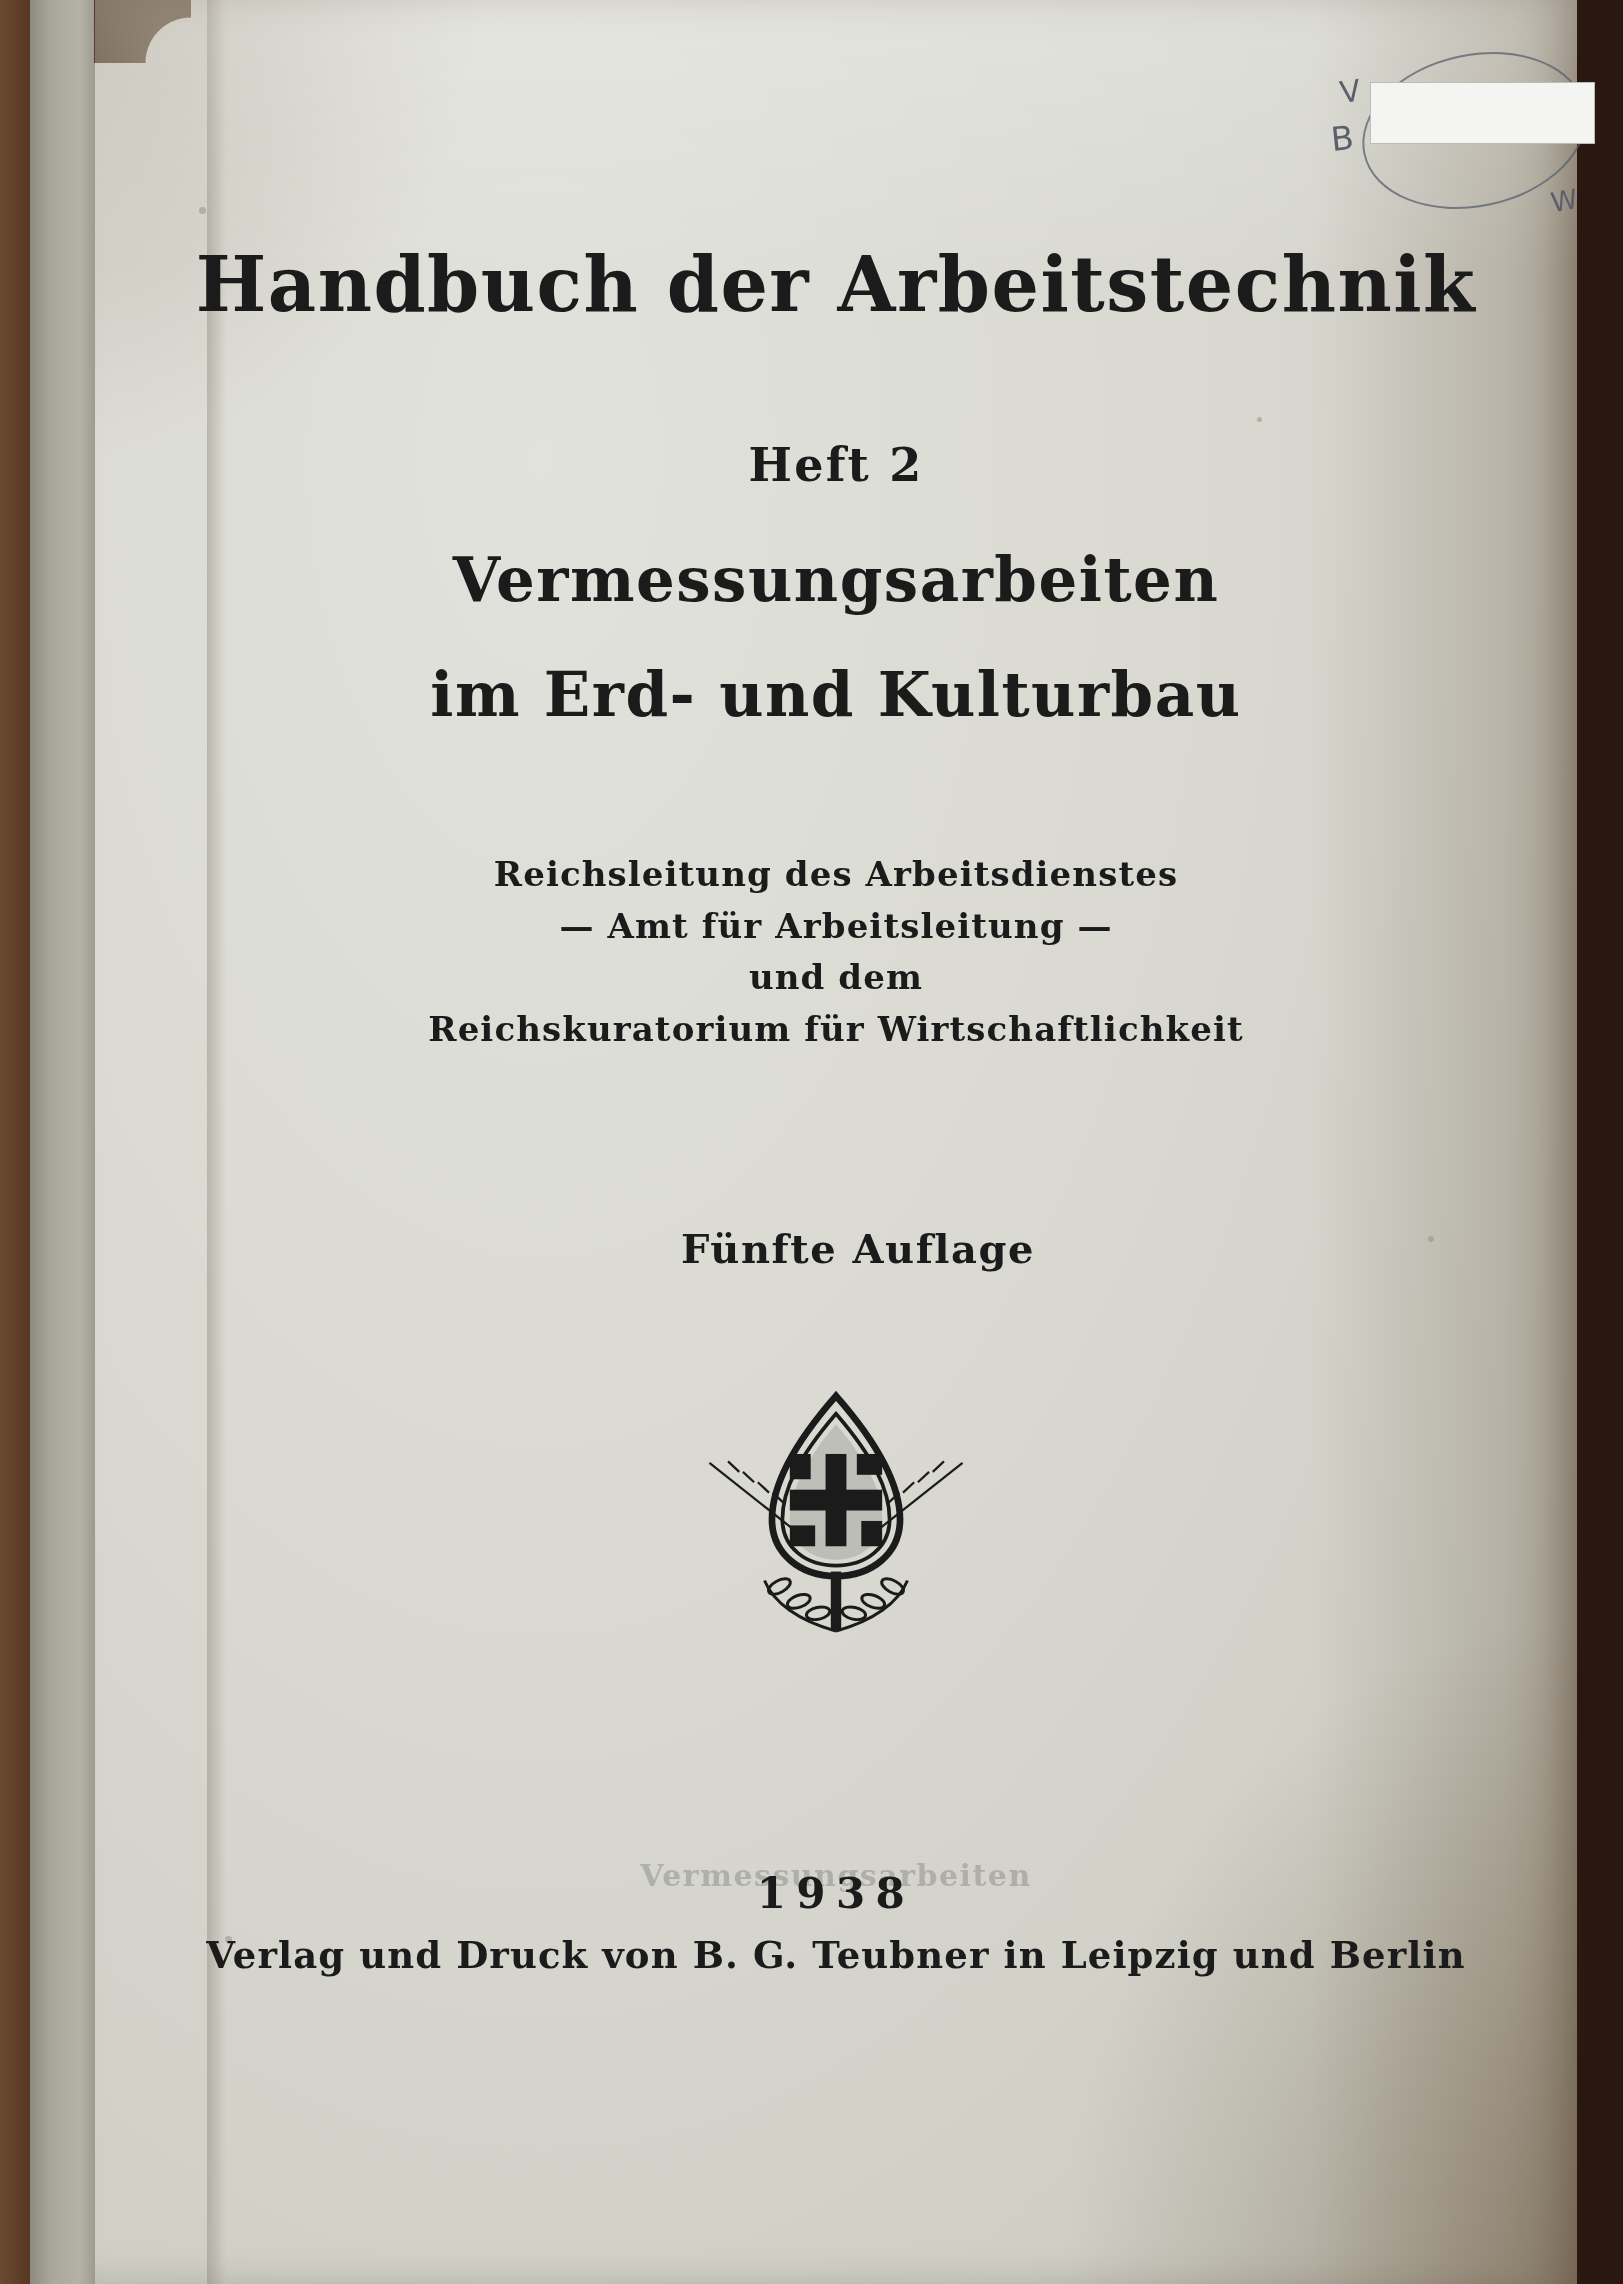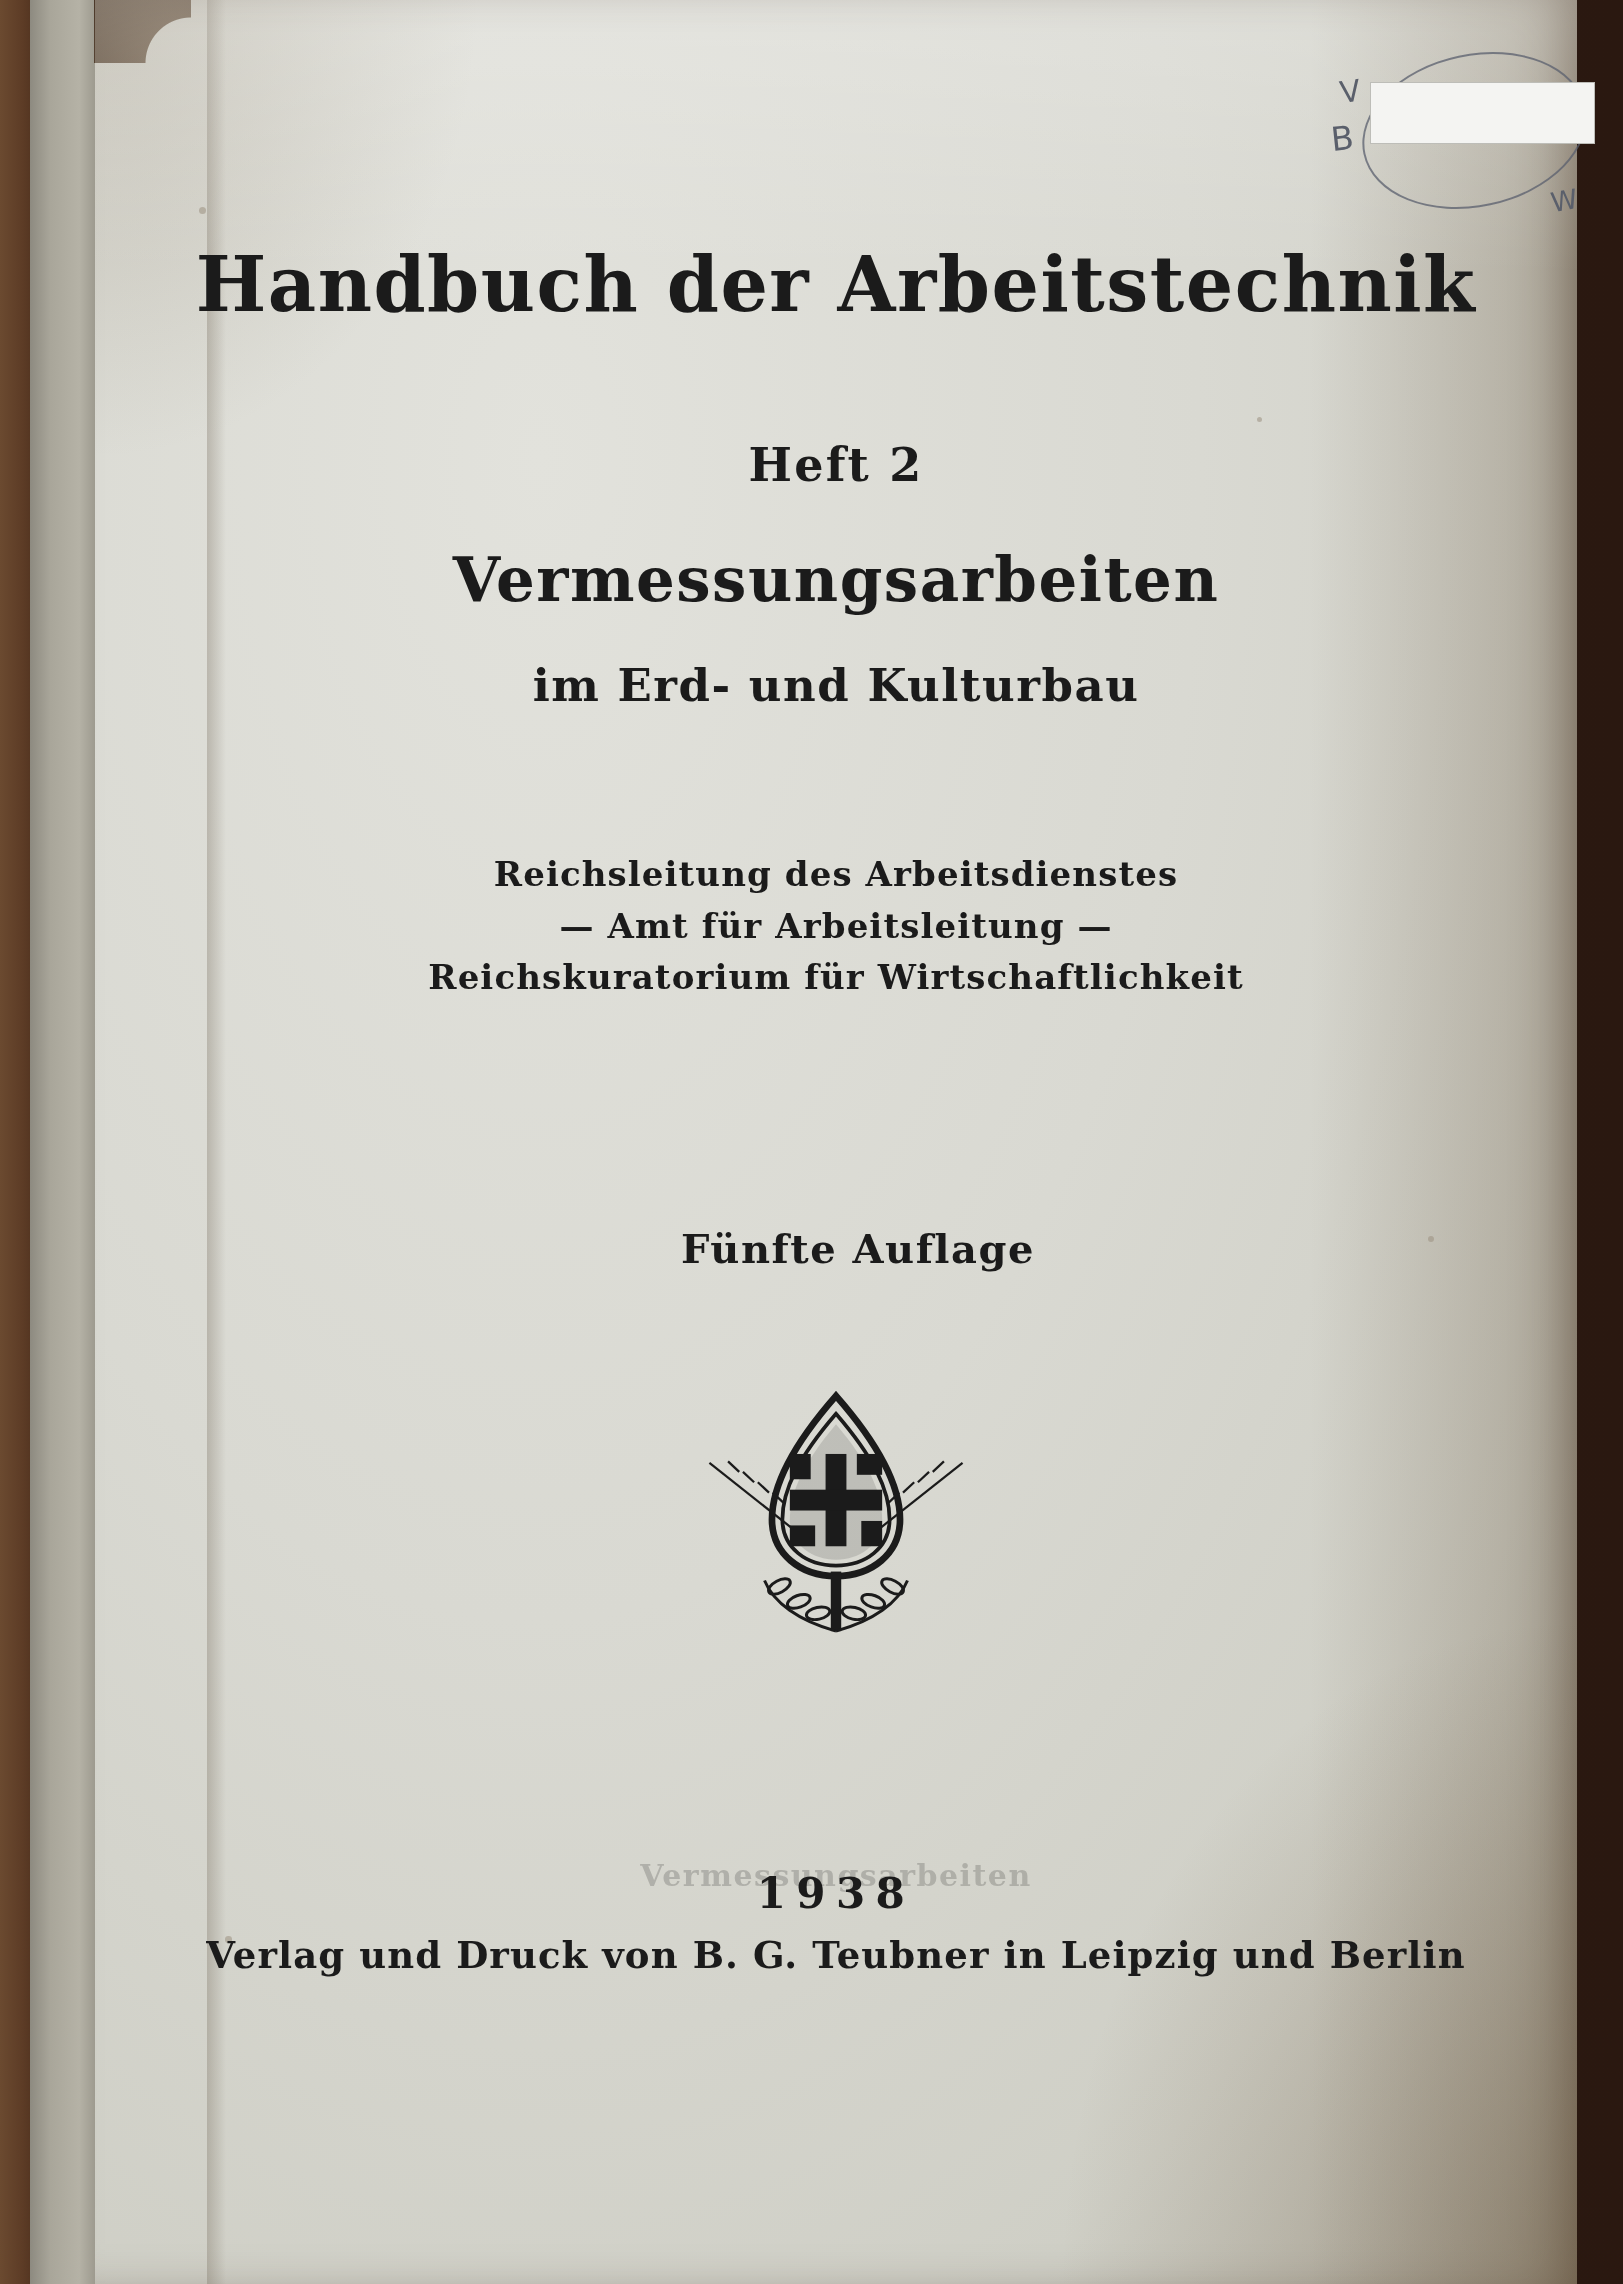--- a/index.html
+++ b/index.html
@@ -108,21 +108,21 @@
     top: 544px;
     left: 0; right: 0;
     font-size: 61px;
     font-weight: 700;
     letter-spacing: 1.5px;
   }
   .subtitle2 {
     position: absolute;
     top: 659px;
     left: 0; right: 0;
-    font-size: 45px;
+    font-size: 61px;
     font-weight: 700;
     letter-spacing: 1.5px;
   }
 
   .publisher {
     position: absolute;
     top: 849px;
     left: 0; right: 0;
     font-size: 34px;
     line-height: 1.52;
@@ -251,20 +251,21 @@
       <div class="title blackletter">Handbuch der Arbeitstechnik</div>
 
       <div class="heft blackletter">Heft 2</div>
 
       <div class="subtitle1 blackletter">Vermessungsarbeiten</div>
       <div class="subtitle2 blackletter">im Erd- und Kulturbau</div>
 
       <div class="publisher blackletter">
         <div>Reichsleitung des Arbeitsdienstes</div>
         <div>— Amt für Arbeitsleitung —</div>
+        <div>und dem</div>
         <div>Reichskuratorium für Wirtschaftlichkeit</div>
       </div>
 
       <div class="edition blackletter">Fünfte Auflage</div>
 
       <div class="emblem">
         <svg viewBox="0 0 400 360" width="298" height="268" aria-hidden="true">
 
           <g stroke="#1b1b1b" stroke-width="3" fill="none">
             <path d="M30 110 L150 205"></path>

